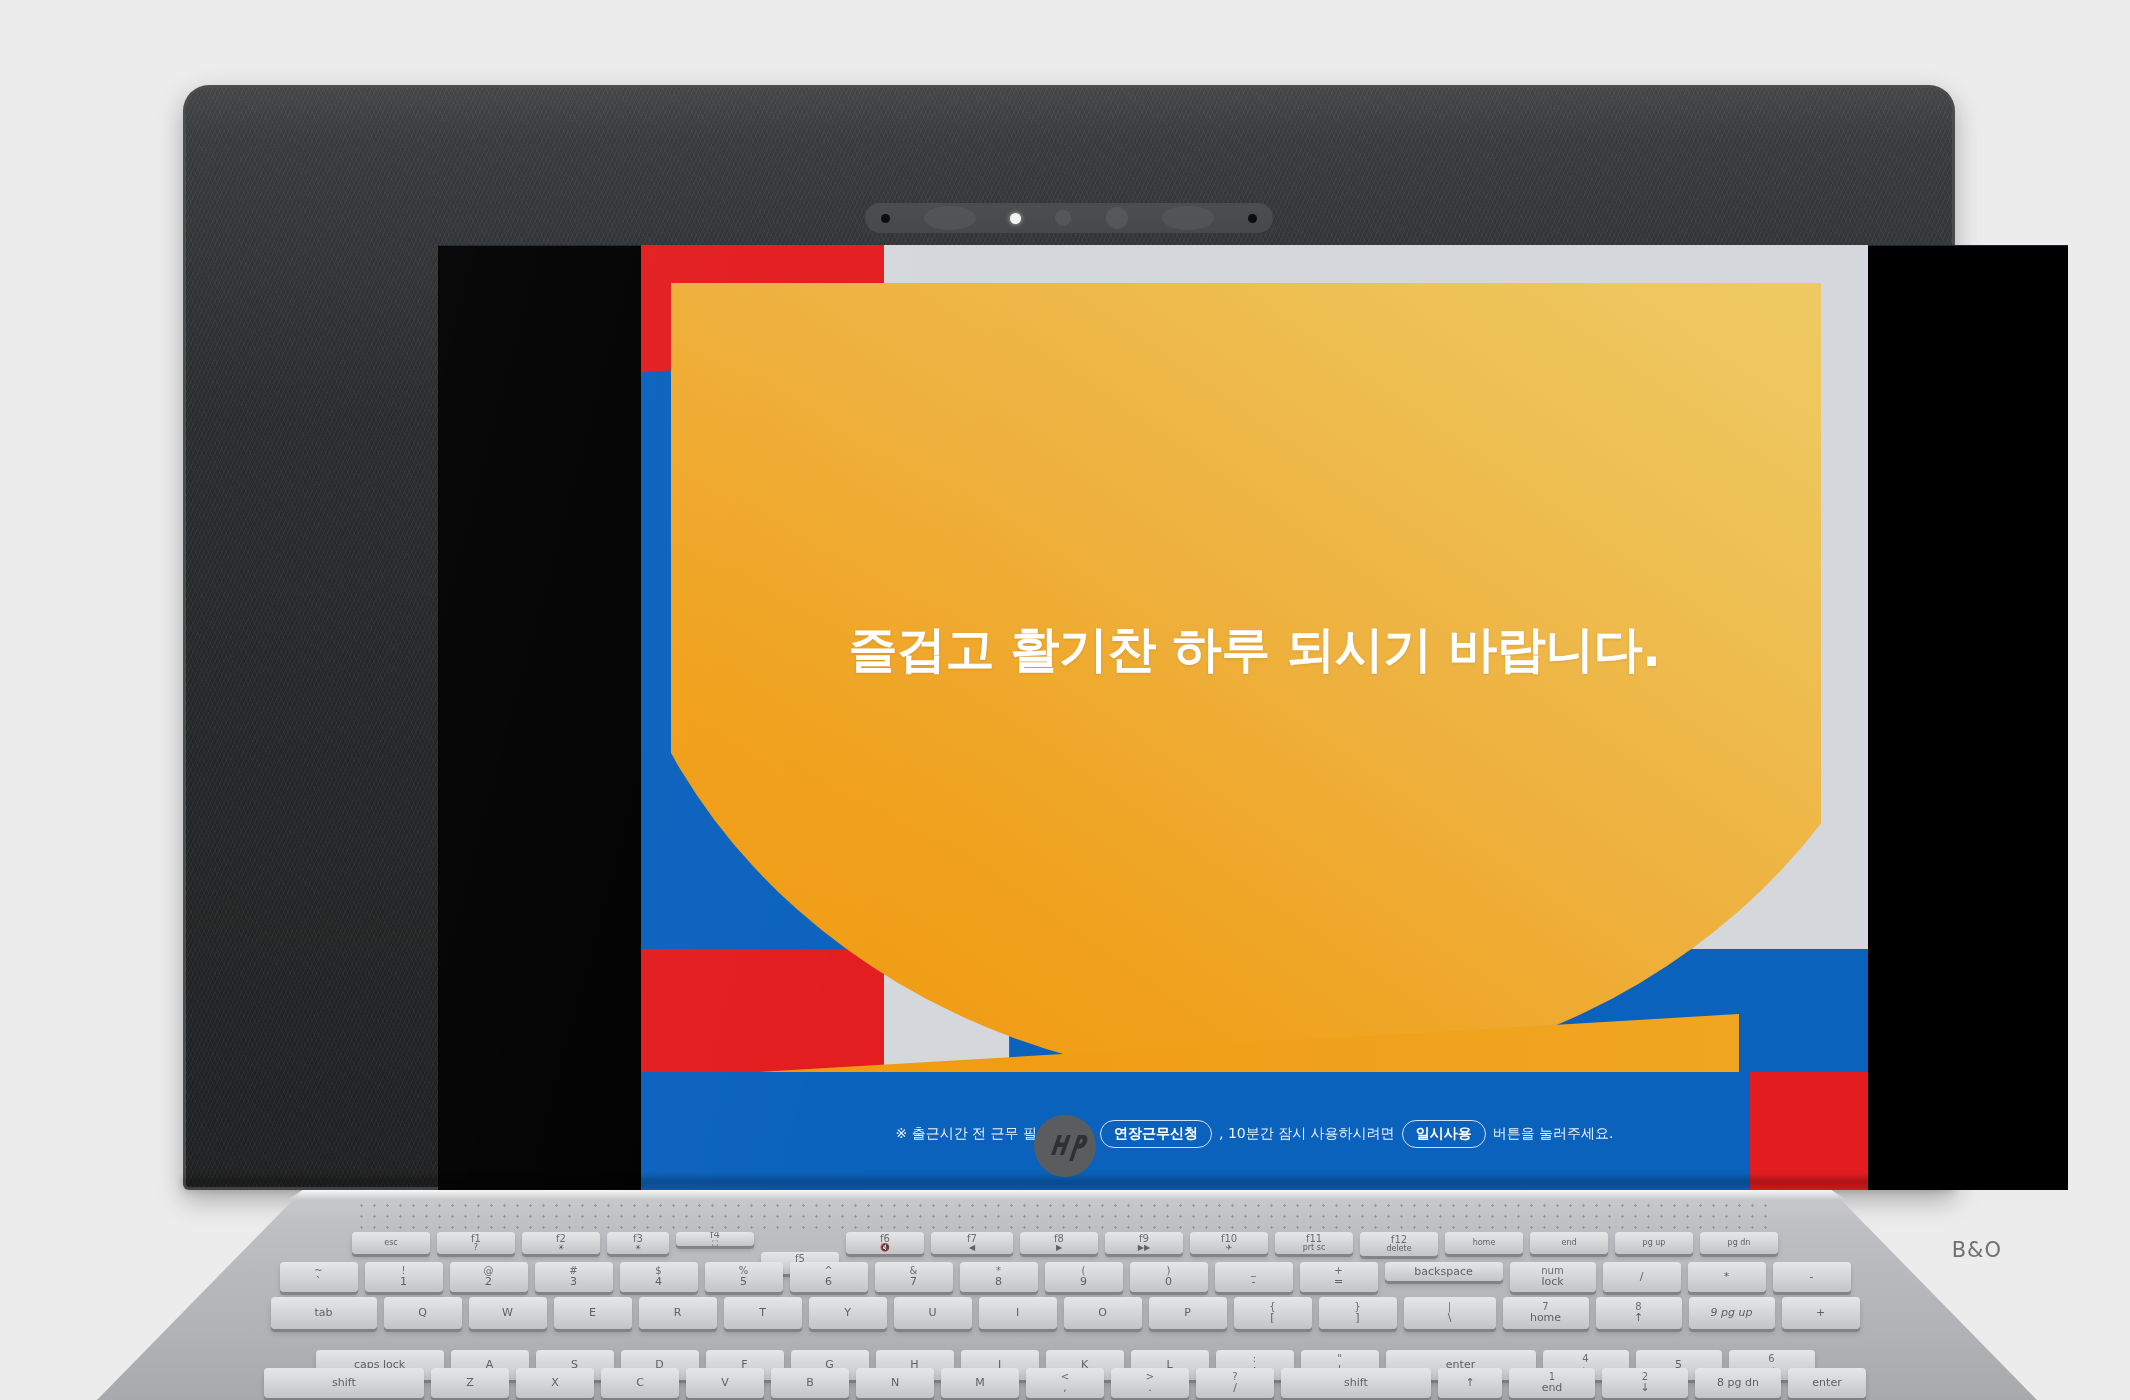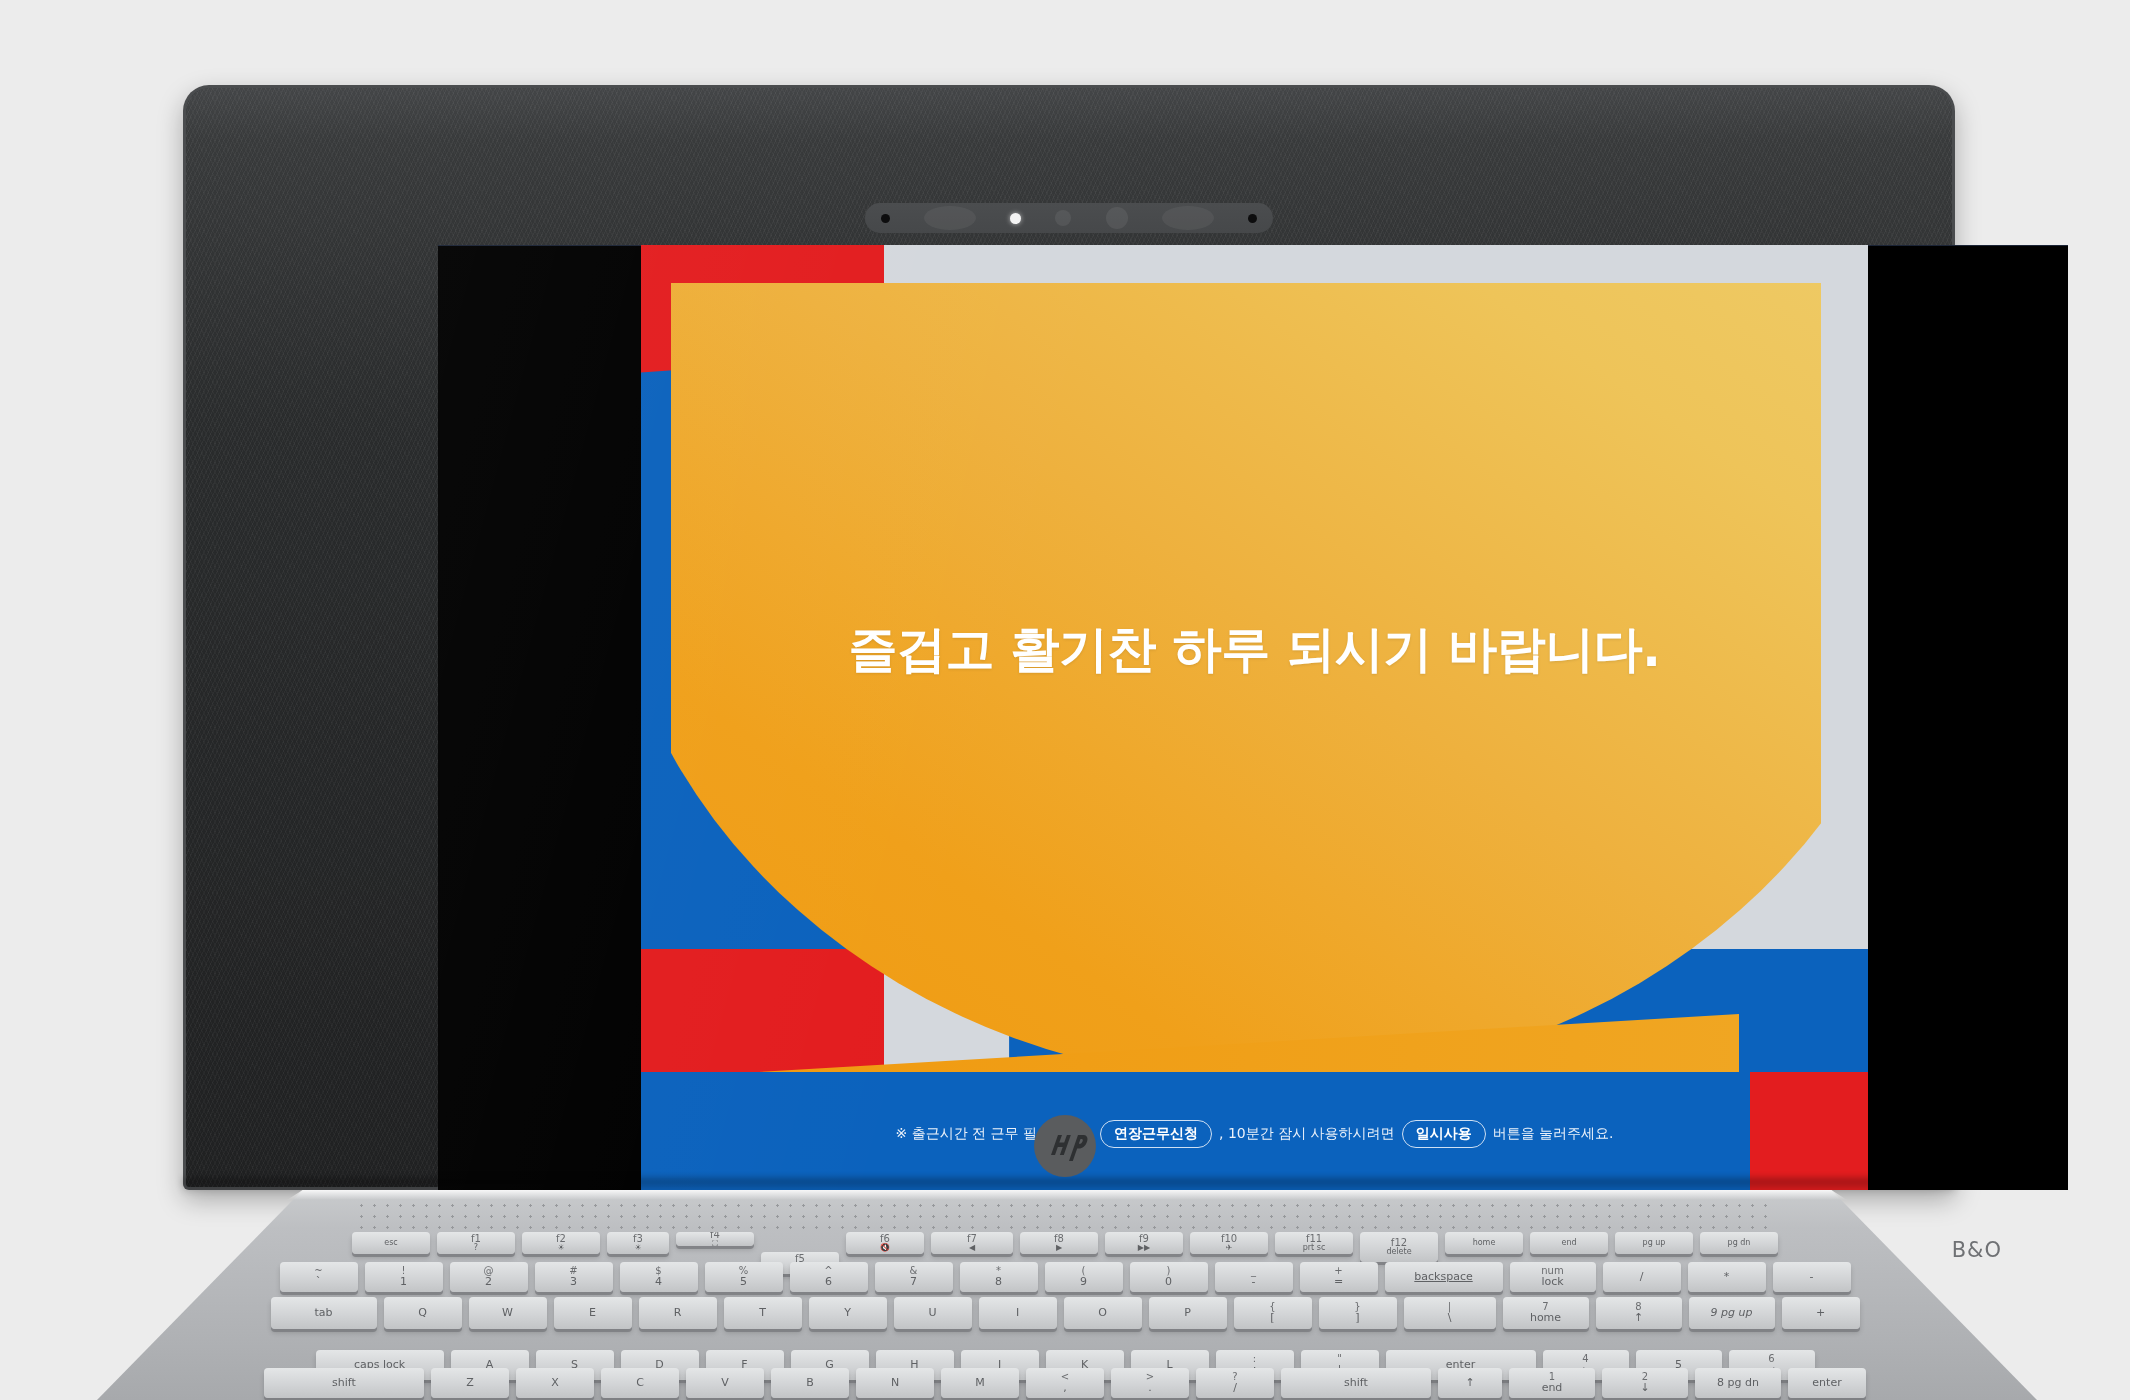--- a/index.html
+++ b/index.html
@@ -265,21 +265,21 @@
           </div>
           <div class="key fn-key" style="width: 78px; height: 22px;">
             <span><span class="sub">f9</span>▶▶</span>
           </div>
           <div class="key fn-key" style="width: 78px; height: 22px;">
             <span><span class="sub">f10</span>✈</span>
           </div>
           <div class="key fn-key" style="width: 78px; height: 22px;">
             <span><span class="sub">f11</span>prt sc</span>
           </div>
-          <div class="key fn-key" style="width: 78px; height: 30px;">
+          <div class="key fn-key" style="width: 78px; height: 24px;">
             <span><span class="sub">f12</span>delete</span>
           </div>
           <div class="key fn-key" style="width: 78px; height: 22px;">
             <span>home</span>
           </div>
           <div class="key fn-key" style="width: 78px; height: 22px;">
             <span>end</span>
           </div>
           <div class="key fn-key" style="width: 78px; height: 22px;">
             <span>pg up</span>
@@ -321,21 +321,21 @@
           </div>
           <div class="key" style="width: 78px; height: 30px;">
             <span><span class="sub">)</span>0</span>
           </div>
           <div class="key" style="width: 78px; height: 30px;">
             <span><span class="sub">_</span>-</span>
           </div>
           <div class="key" style="width: 78px; height: 30px;">
             <span><span class="sub">+</span>=</span>
           </div>
-          <div class="key" style="width: 118px; height: 30px; text-decoration: underline;">backspace</div>
+          <div class="key" style="width: 118px; height: 19px;">backspace</div>
           <div class="key" style="width: 86px; height: 30px;">
             <span><span class="sub">num</span>lock</span>
           </div>
           <div class="key" style="width: 78px; height: 30px;">/</div>
           <div class="key" style="width: 78px; height: 30px;">*</div>
           <div class="key" style="width: 78px; height: 30px;">-</div>
         </div>
       <div class="krow row-q">
           <div class="key" style="width: 106px; height: 32px;">tab</div>
           <div class="key" style="width: 78px; height: 32px;">Q</div>

